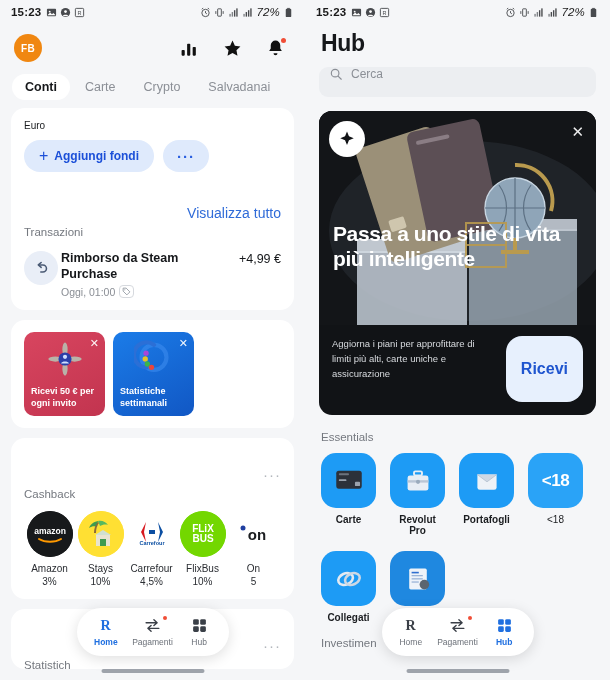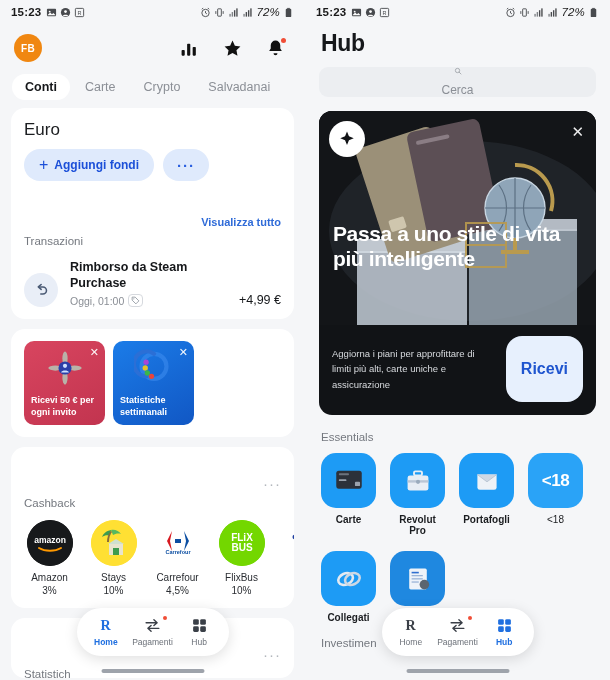--- a/index.html
+++ b/index.html
@@ -46,35 +46,35 @@
   .tabs { display: flex; align-items: center; gap: 2px; padding: 6px 12px 8px 12px; }
   .tab {
     font-size: 12.5px; color: #8b8f96; padding: 6px 13px; border-radius: 16px;
     white-space: nowrap;
   }
   .tab.active { background: #ffffff; color: #15171a; font-weight: 700; }
 
   
   .card { background: #fff; border-radius: 14px; margin: 0 11px 10px 11px; padding: 12px 13px; }
 
-  .euro-label { font-size: 17px; color: #1b1d20; margin-bottom: 9px; }
+  .euro-label { font-size: 10px; color: #1b1d20; margin-bottom: 9px; }
   .acct-actions { display: flex; gap: 9px; margin-bottom: 16px; }
   .btn-pill {
     background: #dfeafc; color: #1b4fd8; border-radius: 18px;
     font-size: 12px; font-weight: 600; height: 32px; display: flex;
     align-items: center; justify-content: center; gap: 6px; padding: 0 15px;
   }
   .btn-pill.sq { width: 46px; padding: 0; font-size: 15px; letter-spacing: 1px; color:#2a5fe0; }
   .plus { font-size: 16px; font-weight: 400; line-height: 1; }
 
   .row-between { display: flex; align-items: center; justify-content: space-between; }
   .sec-title { font-size: 11.5px; color: #74787f; margin-top: 38px; }
-  .link { font-size: 11px; color: #2f6bd8; font-weight: 700; }
-
-  .txn { display: flex; align-items: flex-end; gap: 12px; margin-top: 13px; }
+  .link { font-size: 14px; color: #2f6bd8; font-weight: 400; }
+
+  .txn { display: flex; align-items: flex-start; gap: 3px; margin-top: 13px; }
   .txn-ico {
     width: 34px; height: 34px; border-radius: 50%; background: #e9eef7;
     display: flex; align-items: center; justify-content: center; flex: 0 0 34px;
     color: #4a5a74;
   }
   .txn-mid { flex: 1; min-width: 0; }
   .txn-title { font-size: 12.5px; font-weight: 700; color: #15171a; line-height: 1.25; }
   .txn-sub { font-size: 10.5px; color: #8a8e95; margin-top: 3px; display: flex; align-items: center; gap: 4px; }
   .txn-tag {
     border: 1px solid #d6d9de; border-radius: 4px; width: 15px; height: 13px;
@@ -91,21 +91,21 @@
   }
   .sugg-card.red { background: linear-gradient(150deg,#d8455f 0%,#c2344f 100%); }
   .sugg-card.blue { background: linear-gradient(150deg,#1b7ce8 0%,#1157c4 100%); }
   .sugg-x { position: absolute; top: 5px; right: 6px; font-size: 11px; opacity: .95; }
   .sugg-art { height: 40px; display: flex; align-items: center; justify-content: center; }
   .sugg-label { font-size: 9px; font-weight: 700; line-height: 1.35; margin-top: auto; }
 
   
   .cb-head { display: flex; align-items: center; justify-content: space-between; margin-bottom: 11px; }
   .dots { color: #b3b7bd; font-size: 15px; letter-spacing: 1px; line-height: 8px; }
-  .cb-row { display: flex; gap: 13px; }
+  .cb-row { display: flex; }
   .cb-item { width: 51px; text-align: center; flex: 0 0 auto; }
   .cb-logo {
     width: 46px; height: 46px; border-radius: 50%; margin: 0 auto 6px auto;
     display: flex; align-items: center; justify-content: center; overflow: hidden;
     font-size: 9px; font-weight: 700;
   }
   .cb-name { font-size: 10px; color: #2a2d32; }
   .cb-pct { font-size: 10px; color: #2a2d32; margin-top: 2px; }
 
   
@@ -121,39 +121,39 @@
   .nav-dot { position: absolute; top: -1px; right: 8px; width: 4px; height: 4px; border-radius: 50%; background: #f04e37; }
   .gesture-bar {
     position: absolute; bottom: 7px; left: 50%; transform: translateX(-50%);
     width: 103px; height: 4px; border-radius: 3px; background: #9ea3ab; z-index: 31;
   }
 
   
   .hub-title { font-size: 23px; font-weight: 700; color: #15171a; padding: 6px 16px 10px 16px; letter-spacing: -.3px; }
   .search {
     margin: 0 14px 14px 14px; height: 30px; border-radius: 9px; background: #eceef1;
-    display: flex; align-items: center; gap: 8px; padding: 0 10px; flex-direction: column;
+    display: flex; gap: 8px; padding: 0 10px;
   }
   .search-ph { font-size: 12px; color: #8b8f96; }
 
   .promo {
     margin: 0 14px 16px 14px; border-radius: 13px; overflow: hidden;
     background: #111316; position: relative;
   }
   .promo-art { height: 214px; position: relative; overflow: hidden; background: linear-gradient(170deg,#141619 0%,#1d2024 55%,#101215 100%); }
   .promo-badge {
     position: absolute; top: 10px; left: 10px; width: 36px; height: 36px; border-radius: 50%;
     background: #fff; display: flex; align-items: center; justify-content: center; z-index: 4;
   }
   .promo-x { position: absolute; top: 12px; right: 12px; color: #fff; font-size: 15px; z-index: 4; opacity: .92; }
   .promo-headline {
     position: absolute; left: 14px; right: 12px; top: 110px; z-index: 3;
     color: #fff; font-size: 21px; font-weight: 700; line-height: 1.2; letter-spacing: -.4px;
   }
-  .promo-foot { display: flex; align-items: center; gap: 10px; padding: 11px 13px 13px 13px; }
+  .promo-foot { display: flex; gap: 10px; padding: 11px 13px 13px 13px; }
   .promo-desc { font-size: 9.5px; color: #d7dade; line-height: 1.6; flex: 1; }
   .promo-btn {
     background: #e7f0fd; color: #1f55cf; font-size: 16px; font-weight: 700;
     border-radius: 16px; padding: 24px 15px; white-space: nowrap;
   }
 
   .ess-title { font-size: 11.5px; color: #74787f; padding: 0 16px 10px 16px; }
   .ess-grid { display: flex; flex-wrap: wrap; gap: 15px 14px; padding: 0 16px; }
   .ess-item { width: 55px; text-align: center; }
   .ess-ico {

